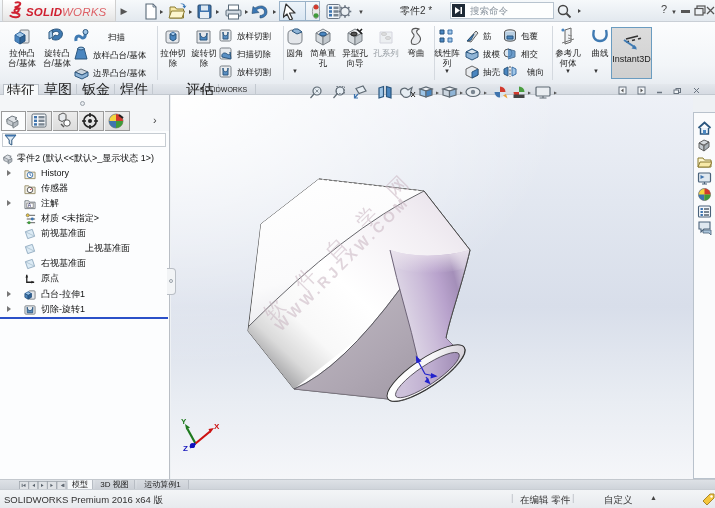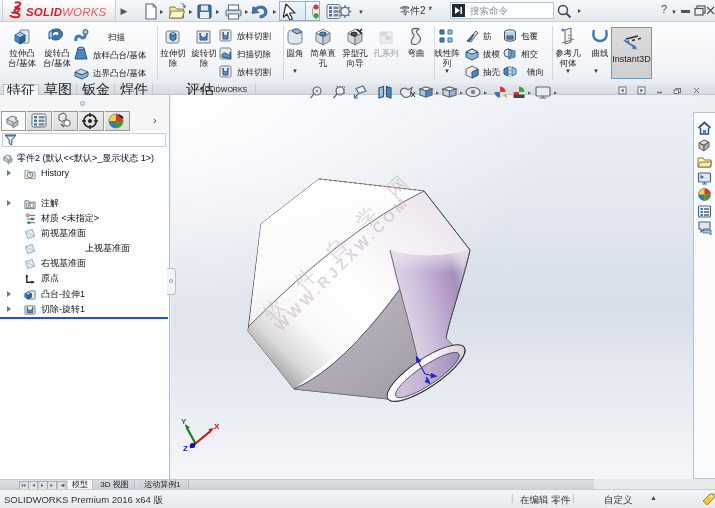--- a/index.html
+++ b/index.html
@@ -36,21 +36,21 @@
 .trow .exp{position:absolute;left:7px;top:4px;width:0;height:0;border-left:4px solid #777;border-top:3px solid transparent;border-bottom:3px solid transparent;}
 .ticon{position:absolute;top:1.5px;width:12px;height:12px;}
 .tlabel{position:absolute;top:0;}
 #rollback{left:0;width:168px;height:2px;background:#2b50c8;}
 
 #viewport{left:171px;top:0;width:522px;height:384px;background:radial-gradient(ellipse 520px 360px at 0% 0%, rgba(255,255,255,1), rgba(255,255,255,0) 75%),linear-gradient(to bottom,#eef1f7 0%,#e2e7f0 28%,#d8deea 55%,#e9edf3 80%,#f5f6f9 100%);overflow:hidden;}
 
 #taskpane{left:693px;top:17px;width:22px;height:367px;background:#fafbfc;border:1px solid #b9c2cc;border-right:none;}
 .tpicon{left:3px;width:15px;height:15px;}
 
-#bottabs{left:0;top:479px;width:594px;height:10px;background:linear-gradient(#dde1e6,#cfd4da);border-top:1px solid #c3c8ce;}
+#bottabs{left:0;top:479px;width:715px;height:10px;background:linear-gradient(#dde1e6,#cfd4da);border-top:1px solid #c3c8ce;}
 .btab{top:0;height:10px;line-height:10px;font-size:8px;text-align:center;color:#222;background:linear-gradient(#d8dce1,#c9ced5);border-right:1px solid #b8bdc4;}
 .btab.sel{background:#f6f8fa;}
 
 #statusbar{left:0;top:489px;width:715px;height:19px;background:linear-gradient(#f3f5f7,#e7eaee);border-top:1px solid #c9ced4;font-size:9.5px;color:#333;}
 </style></head>
 <body>
 <div id="titlebar" class="abs">
   <div id="logo" class="abs">
     <svg width="112" height="20" viewBox="0 0 112 20">
       <g fill="none" stroke="#cf2030" stroke-width="2" stroke-linecap="round">
@@ -487,20 +487,28 @@
       </div>
       <div class="abs trow" style="top:35px;">
           <span class="exp"></span>
         <svg class="ticon" style="left:24px;" width="13" height="13" viewBox="0 0 13 13">
             <path d="M1 3 h4 l1 1.5 h6 v7 h-11 z" fill="#f1efe6" stroke="#99906a"></path>
             <circle cx="6.5" cy="7.5" r="3" fill="#fff" stroke="#3f74ae"></circle>
             <path d="M6.5 5.5 v2 l1.5 1" stroke="#3f74ae" fill="none"></path>
           </svg>
         <span class="tlabel" style="left:41px;">History</span>
       </div>
+      <div class="abs trow" style="top:50px;">
+        <svg class="ticon" style="left:24px;" width="13" height="13" viewBox="0 0 13 13">
+            <path d="M1 3 h4 l1 1.5 h6 v7 h-11 z" fill="#f1efe6" stroke="#99906a"></path>
+            <circle cx="6.5" cy="7.5" r="3" fill="#fff" stroke="#555"></circle>
+            <path d="M6.5 7.5 l2-1.5" stroke="#c33" fill="none"></path>
+          </svg>
+        <span class="tlabel" style="left:41px;">传感器</span>
+      </div>
       <div class="abs trow" style="top:65px;">
           <span class="exp"></span>
         <svg class="ticon" style="left:24px;" width="13" height="13" viewBox="0 0 13 13">
             <path d="M1 3 h4 l1 1.5 h6 v7 h-11 z" fill="#f4f6f8" stroke="#70787f"></path>
             <rect x="3" y="5.5" width="7" height="5" fill="#fff" stroke="#888"></rect>
             <text x="4" y="10" font-size="5.5" fill="#226">A</text>
           </svg>
         <span class="tlabel" style="left:41px;">注解</span>
       </div>
       <div class="abs trow" style="top:80px;">

